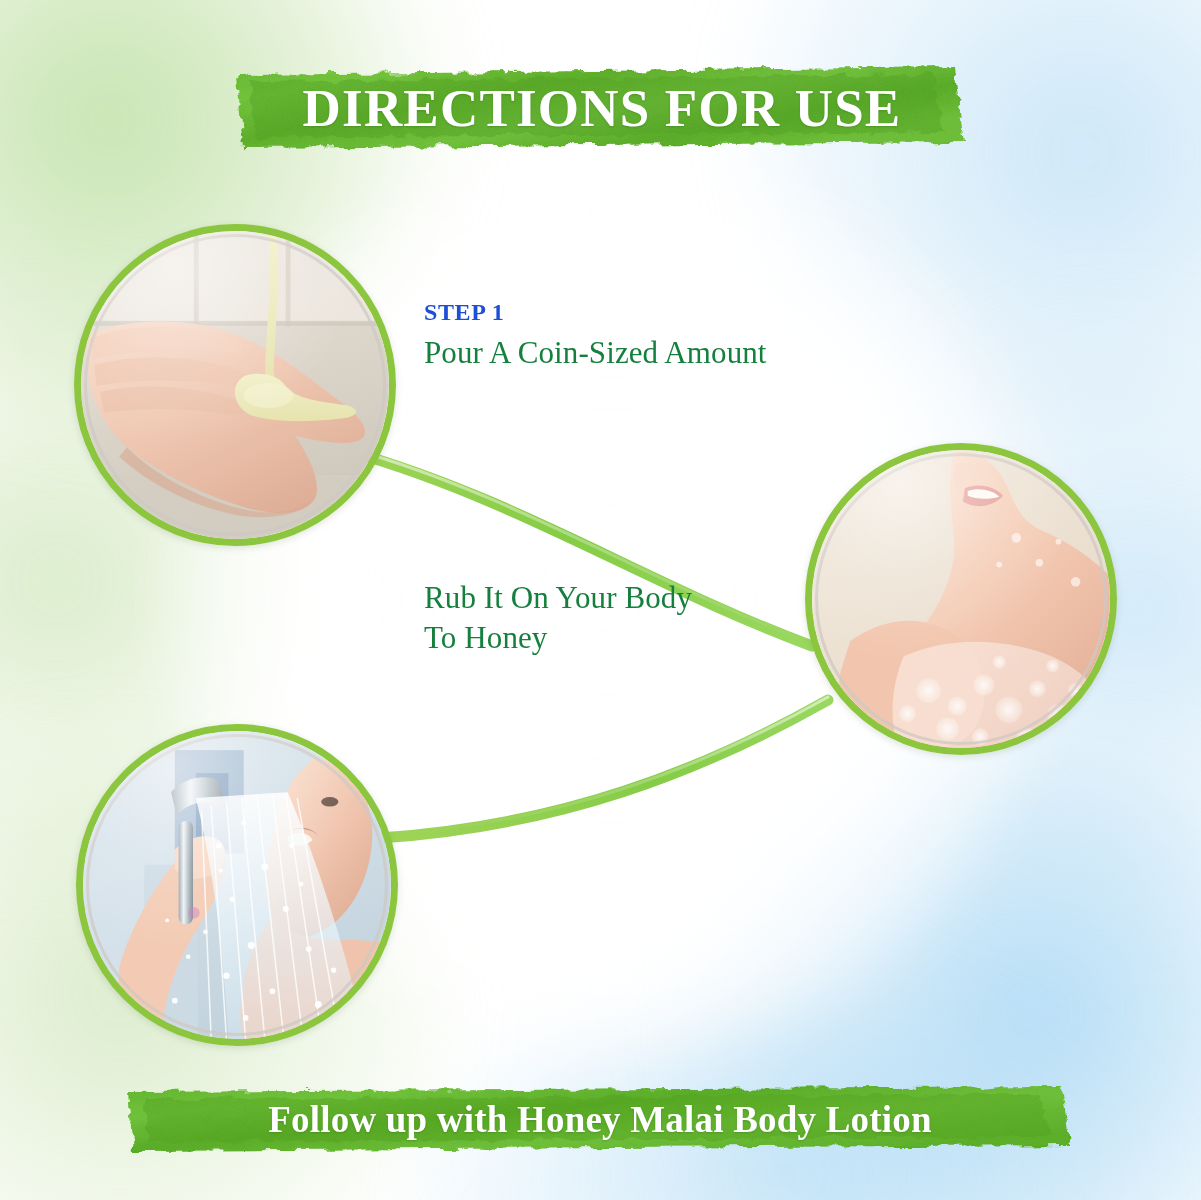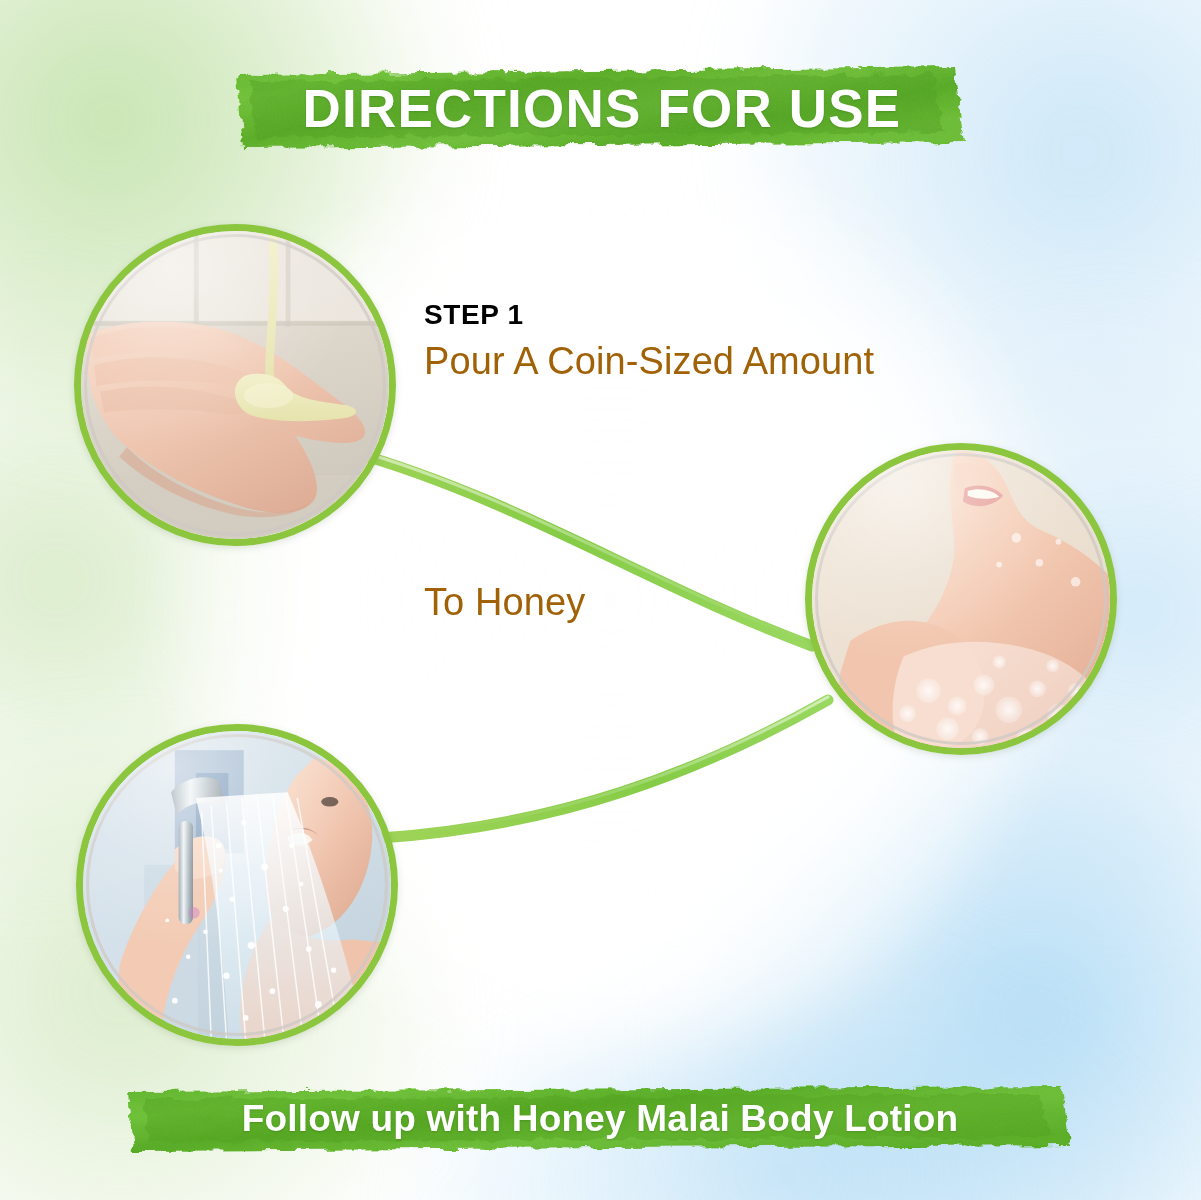--- a/index.html
+++ b/index.html
@@ -6,21 +6,21 @@
     margin: 0;
     padding: 0;
     background: #ffffff;
   }
   #poster {
     position: relative;
     width: 1201px;
     height: 1200px;
     overflow: hidden;
     background: #ffffff;
-    font-family: Liberation Sans, sans-serif;
+    font-family: Liberation Serif, serif;
   }
 
   
   .bg-layer {
     position: absolute;
     inset: 0;
     pointer-events: none;
   }
   .wash {
     position: absolute;
@@ -148,31 +148,31 @@
     pointer-events: none;
   }
 
   #circle-1 { left: 74px; top: 224px; width: 322px; height: 322px; }
   #circle-2 { left: 805px; top: 443px; width: 312px; height: 312px; }
   #circle-3 { left: 76px; top: 724px; width: 322px; height: 322px; }
 
   
   .step-block { position: absolute; }
   .step-kicker {
-    color: #000000;
+    color: #1d4ed8;
     font-weight: 700;
-    font-size: 28px;
+    font-size: 24px;
     letter-spacing: 0.6px;
     line-height: 1.05;
     margin-bottom: 8px;
   }
   .step-desc {
-    color: #a16207;
+    color: #15803d;
     font-weight: 400;
-    font-size: 38px;
+    font-size: 31px;
     line-height: 1.28;
     letter-spacing: 0.1px;
   }
   #step-text-1 { left: 424px; top: 300px; }
   #step-text-2 { left: 424px; top: 578px; }
   #step-text-3 { left: 424px; top: 893px; }
 </style>
 </head>
 <body>
 
@@ -362,20 +362,21 @@
           <circle cx="276" cy="138" r="5"></circle>
           <circle cx="196" cy="120" r="3"></circle>
         </g>
       </svg>
     </div>
     <div class="inner-ring"></div>
     <div class="gloss"></div>
   </div>
 
   <div class="step-block" id="step-text-2">
+    <div class="step-desc">Rub It On Your Body</div>
     <div class="step-desc">To Honey</div>
   </div>
 
   <div class="circle" id="circle-3">
     <div class="photo">
       <svg class="photo-inner" viewBox="0 0 322 322" preserveAspectRatio="xMidYMid slice">
         <defs>
           <linearGradient id="showerBg" x1="0" y1="0" x2="0.4" y2="1">
             <stop offset="0%" stop-color="#dfe9ef"></stop>
             <stop offset="55%" stop-color="#cfdde6"></stop>

